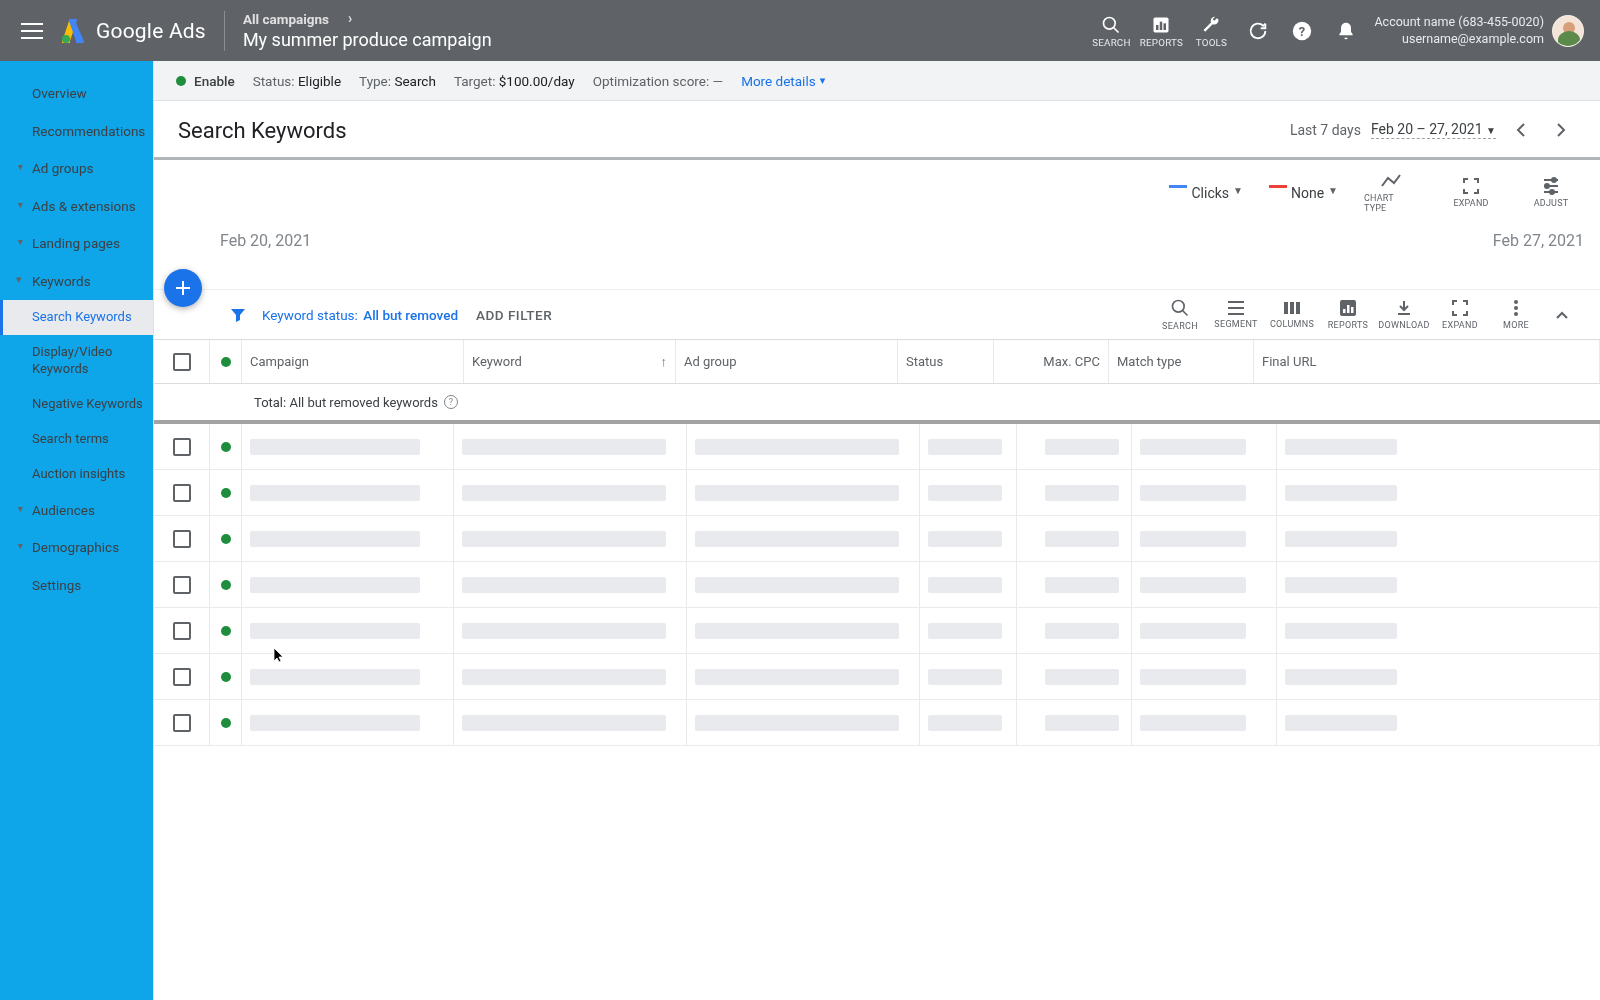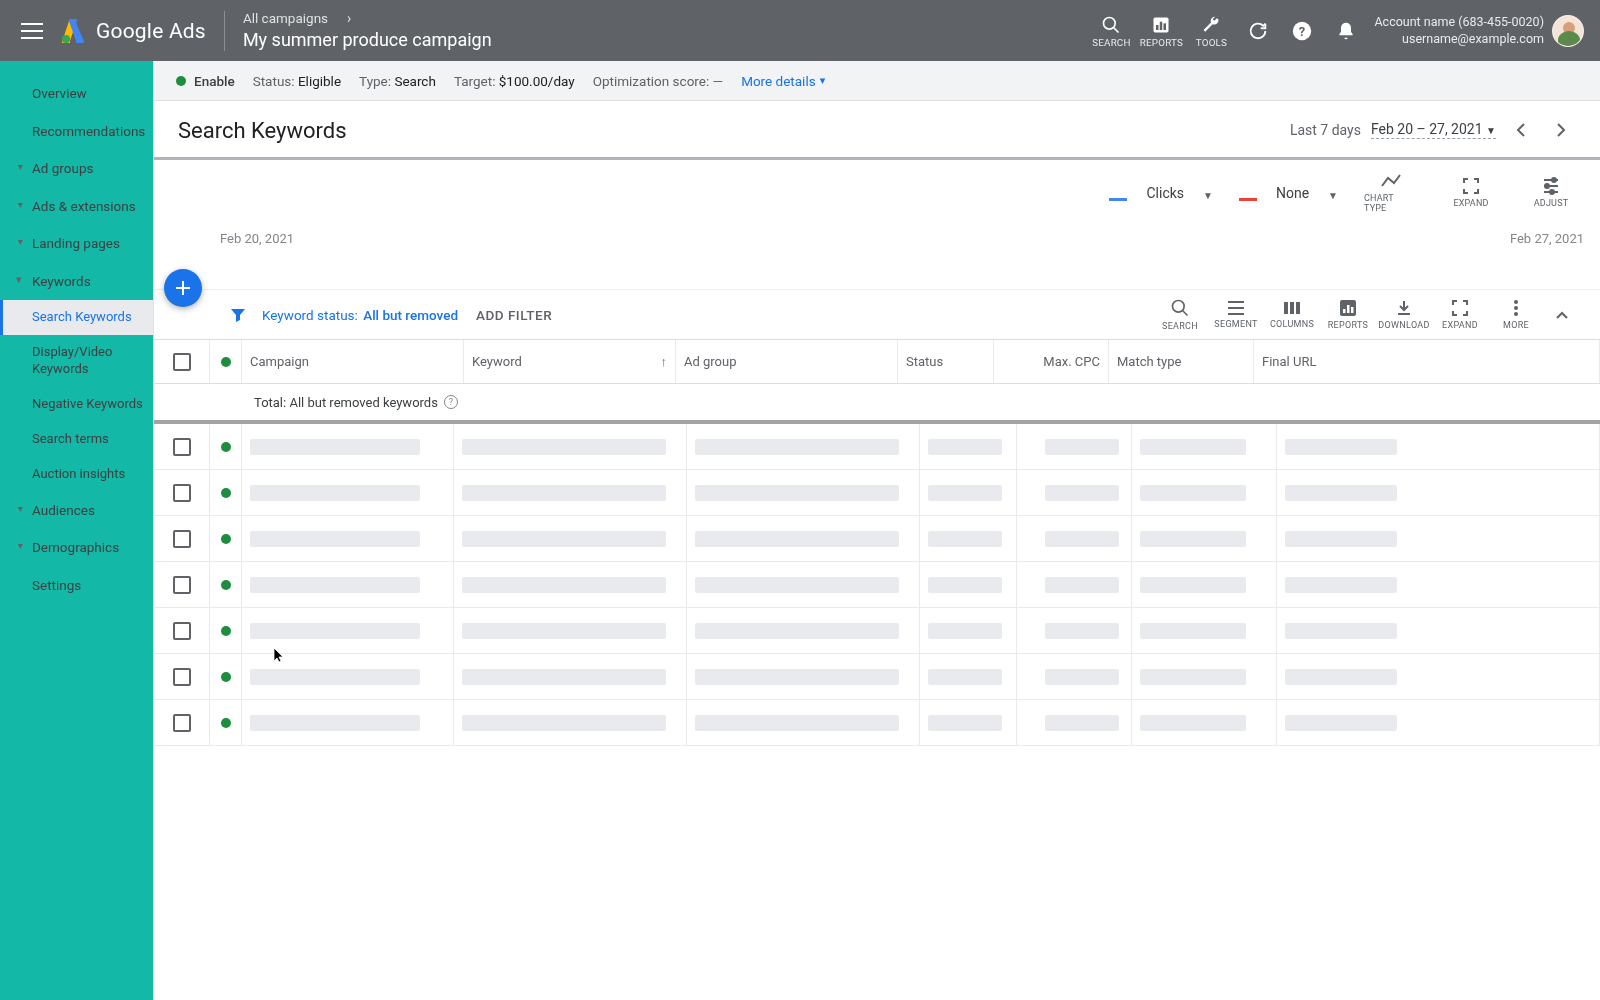--- a/index.html
+++ b/index.html
@@ -6,36 +6,36 @@
 body { font-family: 'Google Sans', Roboto, Arial, sans-serif; background: #fff; color: #3c4043; overflow: hidden; }
 
 
 .header { height: 61px; background: #5f6368; display: flex; align-items: center; color: #fff; padding: 0 8px 0 0; }
 .hamburger { width: 48px; height: 48px; display: flex; align-items: center; justify-content: center; cursor: pointer; margin-left: 8px; }
 .logo-wrap { display: flex; align-items: center; gap: 10px; margin-left: 4px; }
 .logo-icon svg { display: block; }
 .logo-text { font-size: 21px; font-weight: 400; letter-spacing: 0.2px; }
 .divider-v { width: 1px; height: 40px; background: rgba(255,255,255,0.28); margin: 0 18px; }
 .breadcrumb-area { display: flex; flex-direction: column; line-height: 1.25; }
-.crumbs { font-size: 13.5px; color: #e0e0e0; display: flex; align-items: center; gap: 19px; }
+.crumbs { font-size: 13.5px; color: #e0e0e0; display: flex; align-items: flex-end; gap: 19px; font-weight: bold; }
 .crumbs-sep { font-size: 14px; }
 .campaign-name { font-size: 18px; color: #fff; margin-top: 1px; }
 .header-spacer { flex: 1; }
 .header-tool { display: flex; flex-direction: column; align-items: center; width: 50px; cursor: pointer; }
 .header-tool .icon { height: 22px; display: flex; align-items: center; justify-content: center; }
 .header-tool .lbl { font-size: 9.8px; color: #e8eaed; margin-top: 1px; text-transform: uppercase; letter-spacing: 0.2px; }
 .header-btn { width: 44px; height: 44px; display: flex; align-items: center; justify-content: center; cursor: pointer; }
 .acct { text-align: right; font-size: 12.5px; line-height: 1.35; margin: 0 8px 0 6px; color: #e8eaed; }
 .avatar { width: 32px; height: 32px; border-radius: 50%; background: #f4e3d7; border: 1px solid rgba(255,255,255,0.4); margin-right: 8px; cursor: pointer; position:relative; overflow:hidden; }
 .avatar::before{content:'';position:absolute;top:6px;left:10px;width:12px;height:12px;border-radius:50%;background:#d7a07a;}
 .avatar::after{content:'';position:absolute;top:15px;left:5px;width:22px;height:18px;border-radius:50% 50% 0 0;background:#5b8a4a;}
 
 
 .layout { display: flex; height: calc(100vh - 61px); }
-.sidebar { width: 154px; border-right: 1px solid #e0e0e0; padding-top: 14px; background: #14b8a6; overflow-y: auto; flex-shrink:0; }
+.sidebar { width: 154px; border-right: 1px solid #e0e0e0; padding-top: 14px; background: #0ea5e9; overflow-y: auto; flex-shrink:0; }
 .nav-item { padding: 10px 14px 10px 32px; font-size: 13.5px; color: #3c4043; cursor: pointer; position: relative; line-height: 1.3; }
 .nav-item.top { padding-left: 32px; }
 .nav-item.expandable::before { content: '◂'; position: absolute; left: 17px; top: 11px; font-size: 10px; color: #5f6368; transform: rotate(-90deg); }
 .nav-item.expanded::before { content: '▾'; transform: none; left: 16px; top: 10px; font-size: 11px; }
 .nav-sub { padding: 9px 10px 9px 32px; font-size: 13px; color: #3c4043; cursor: pointer; line-height:1.3; }
 .nav-sub.active { background: #e8eaed; color: #1a73e8; border-left: 3px solid #1a73e8; padding-left: 29px; font-weight: 400; }
 
 
 .content { flex: 1; display: flex; flex-direction: column; overflow: auto; }
 .status-bar { height: 40px; background: #f1f3f4; border-bottom: 1px solid #e0e0e0; display: flex; align-items: center; padding: 0 22px; font-size: 13.5px; gap: 18px; color: #5f6368; }
@@ -47,31 +47,31 @@
 
 .page-header { display: flex; align-items: center; justify-content: space-between; padding: 14px 24px 12px; background:#fff; }
 .page-title { font-size: 22px; font-weight: 400; color: #202124; }
 .date-range { display: flex; align-items: center; gap: 10px; font-size: 14px; color: #5f6368; }
 .date-range .period { color: #5f6368; }
 .date-range .dates { color: #3c4043; border-bottom: 1px dashed #9aa0a6; padding-bottom:1px; }
 .nav-arrow { width: 30px; height: 30px; display:flex; align-items:center; justify-content:center; cursor:pointer; }
 
 .chart-wrap { border-top: 3px solid #b0b4b8; padding: 10px 16px 40px 16px; position: relative; }
 .series-bar { display:flex; justify-content:flex-end; align-items:center; gap: 26px; padding: 2px 6px 8px; }
-.series-pick { display:flex; align-items:flex-end; gap:19px; cursor:pointer; font-size:14px; color:#3c4043; }
+.series-pick { display:flex; align-items:flex-start; gap:4px; cursor:pointer; font-size:14px; color:#3c4043; }
 .swatch { width:18px; height:3px; }
 .swatch.blue { background:#4285f4; }
 .swatch.red { background:#ea4335; }
 .chart-action { display:flex; flex-direction:column; align-items:center; cursor:pointer; width:54px; }
 .chart-action .sm { font-size:9px; color:#5f6368; margin-top:3px; letter-spacing:0.2px; }
 .chart-box { position:relative; height:200px; margin-left:50px; }
 .ytick { position:absolute; left:-38px; font-size:12.5px; color:#5f6368; transform:translateY(-50%); }
 .chart-svg { width:100%; height:100%; display:block; }
 .xlabels { position:relative; margin-left:50px; margin-top:10px; height:18px; }
-.xl { position:absolute; font-size:13px; color:#80868b; }
+.xl { position:absolute; font-size:16px; color:#80868b; }
 
 .fab { position:absolute; left:10px; bottom:-18px; width:38px; height:38px; border-radius:50%; background:#1a73e8; display:flex; align-items:center; justify-content:center; box-shadow:0 2px 6px rgba(0,0,0,0.3); cursor:pointer; z-index:5; }
 .fab svg { display:block; }
 
 .filter-bar { display:flex; align-items:center; padding: 8px 20px 8px 76px; border-top:1px solid #eee; font-size:13.5px; color:#5f6368; }
 .filter-ic { margin-right:16px; color:#1a73e8; display:flex; }
 .chip-label { color:#1a73e8; }
 .chip-val { color:#1a73e8; font-weight:500; margin-left:2px; }
 .add-filter { margin-left:18px; font-weight:500; letter-spacing:0.5px; color:#5f6368; cursor:pointer; }
 .filter-bar-spacer { flex:1; }

